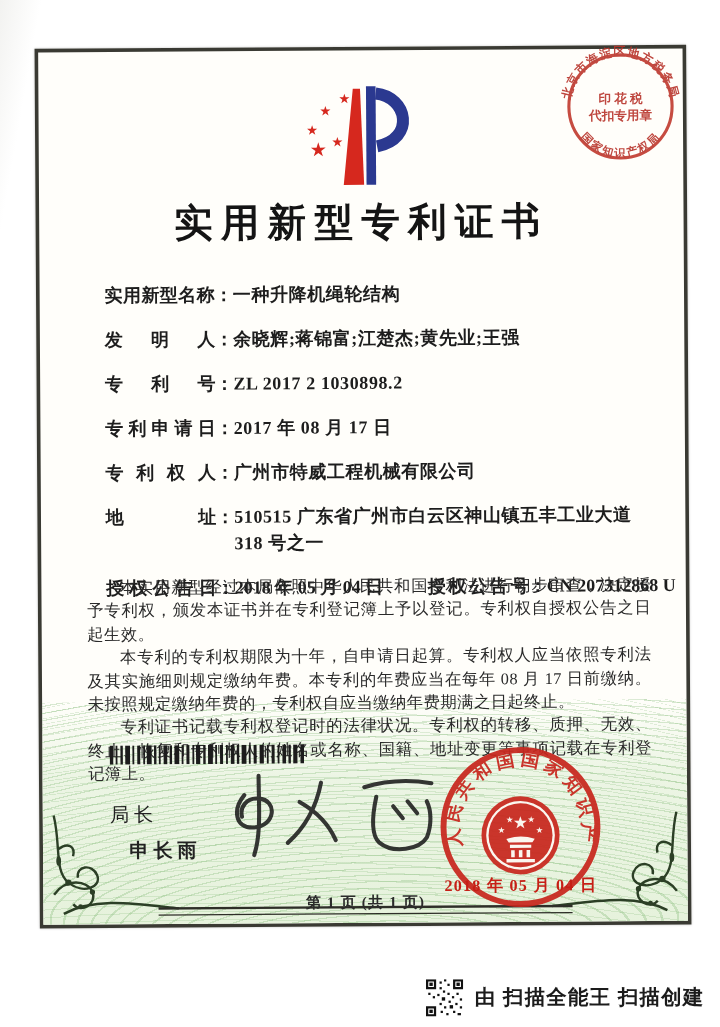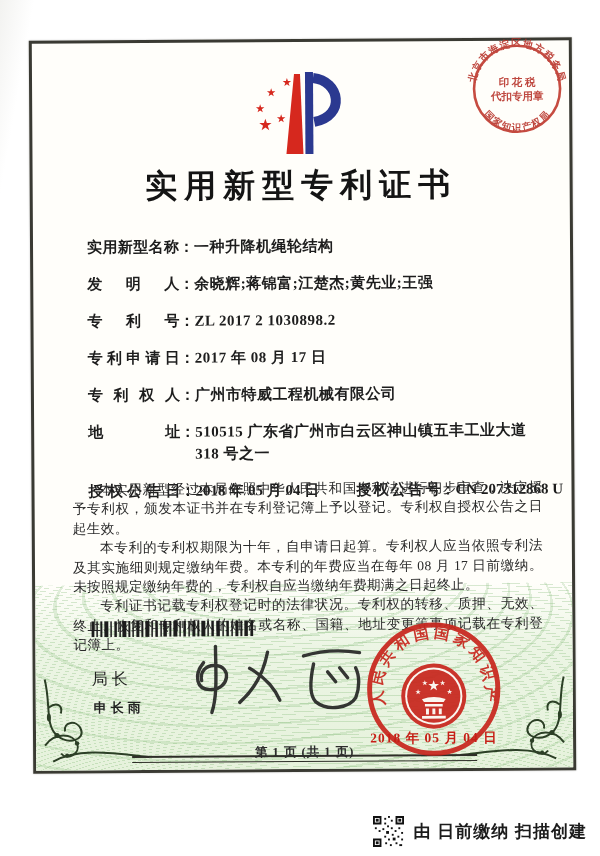--- a/index.html
+++ b/index.html
@@ -36,21 +36,21 @@
   .frow.grant{position:relative;}
   .pair2{position:absolute;left:268px;top:0;display:flex;white-space:nowrap;}
   .pair2 .flabel{width:84px;flex:0 0 84px;}
   
   .paras{position:absolute;left:38px;right:29px;top:437px;font-size:13.6px;line-height:19.4px;
          text-align:justify;color:#2a2a2a;font-weight:500;}
   .paras p{margin:0;text-indent:2em;letter-spacing:.4px;}
   
   .barcode{position:absolute;left:56px;top:578px;width:162px;height:16px;}
   .director-label{position:absolute;left:56px;top:626px;font-size:16px;font-weight:400;letter-spacing:4px;}
-  .director-name{position:absolute;left:58px;top:656px;font-size:13px;font-weight:700;letter-spacing:4px;}
+  .director-name{position:absolute;left:72px;top:656px;font-size:16px;font-weight:700;letter-spacing:4px;}
   .signature{position:absolute;left:140px;top:598px;width:210px;height:88px;opacity:.88;}
   
   .seal-top{position:absolute;left:429px;top:-8px;width:112px;height:112px;opacity:.9;}
   .seal-main{position:absolute;left:324px;top:574px;width:148px;height:148px;opacity:.93;z-index:4;}
   .seal-date{position:absolute;left:324px;top:688px;width:148px;text-align:center;z-index:5;
              color:#c61f16;font-size:13.5px;font-weight:700;letter-spacing:1px;}
   .footer-page{position:absolute;left:0;right:0;top:702px;text-align:center;font-size:12.5px;
                font-weight:700;color:#2b2b2b;letter-spacing:1px;}
   
   .scanwm{position:absolute;right:13px;bottom:9px;display:flex;align-items:center;gap:10px;}
@@ -332,16 +332,16 @@
           <rect x="16" y="24" width="2" height="2"></rect>
         <rect x="21" y="23" width="3" height="3"></rect>
           <rect x="26" y="21" width="2" height="2"></rect>
         <rect x="30" y="24" width="2" height="2"></rect>
           <rect x="13" y="28" width="2" height="2"></rect>
         <rect x="18" y="30" width="2" height="2"></rect>
           <rect x="24" y="28" width="2" height="2"></rect>
         <rect x="28" y="30" width="3" height="2"></rect>
       </g>
     </svg>
-    <span class="wm-text">由 日前缴纳 扫描创建</span>
+    <span class="wm-text">由 扫描全能王 扫描创建</span>
   </div>
 
 </div>
 
 </body></html>

